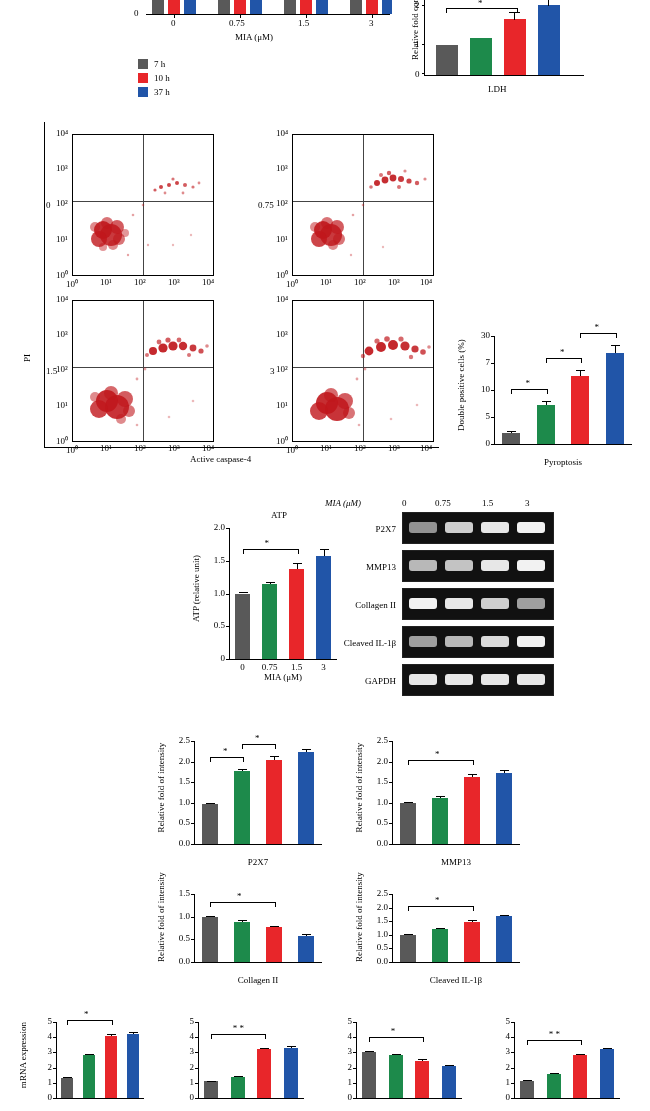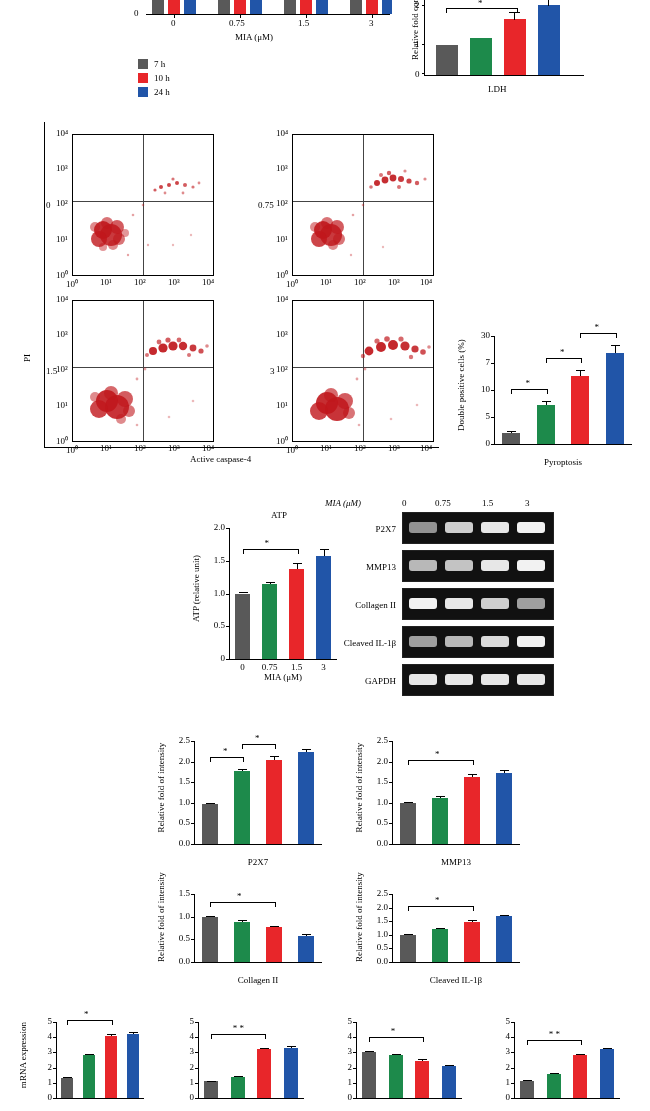--- a/index.html
+++ b/index.html
@@ -70,21 +70,21 @@
   <div class="sigstar" style="left:78px;top:-2px;">*</div>
   <div class="lbl" style="left:88px;top:84px;">LDH</div>
 </div>
 
 <div class="fig" style="left:138px;top:58px;width:70px;height:42px;">
   <div class="legbox" style="left:0;top:1px;background:#595959;"></div>
   <div class="lbl" style="left:16px;top:1px;">7 h</div>
   <div class="legbox" style="left:0;top:15px;background:#e8262a;"></div>
   <div class="lbl" style="left:16px;top:15px;">10 h</div>
   <div class="legbox" style="left:0;top:29px;background:#2155a8;"></div>
-  <div class="lbl" style="left:16px;top:29px;">24 h</div>
+  <div class="lbl" style="left:16px;top:29px;">37 h</div>
 </div>
 
 <div class="fig" style="left:20px;top:122px;width:420px;height:350px;">
   <div class="lbl rot" style="left:2px;top:240px;">PI</div>
   <div class="lbl" style="left:170px;top:332px;">Active caspase-4</div>
   <div class="axis" style="left:24px;top:0;width:1px;height:325px;"></div>
   <div class="axis" style="left:24px;top:325px;width:395px;height:1px;"></div>
 
   <div class="dotplot" style="left:52px;top:12px;width:140px;height:140px;">
     <div style="position:absolute;left:50%;top:0;width:1px;height:100%;background:#444;"></div>

